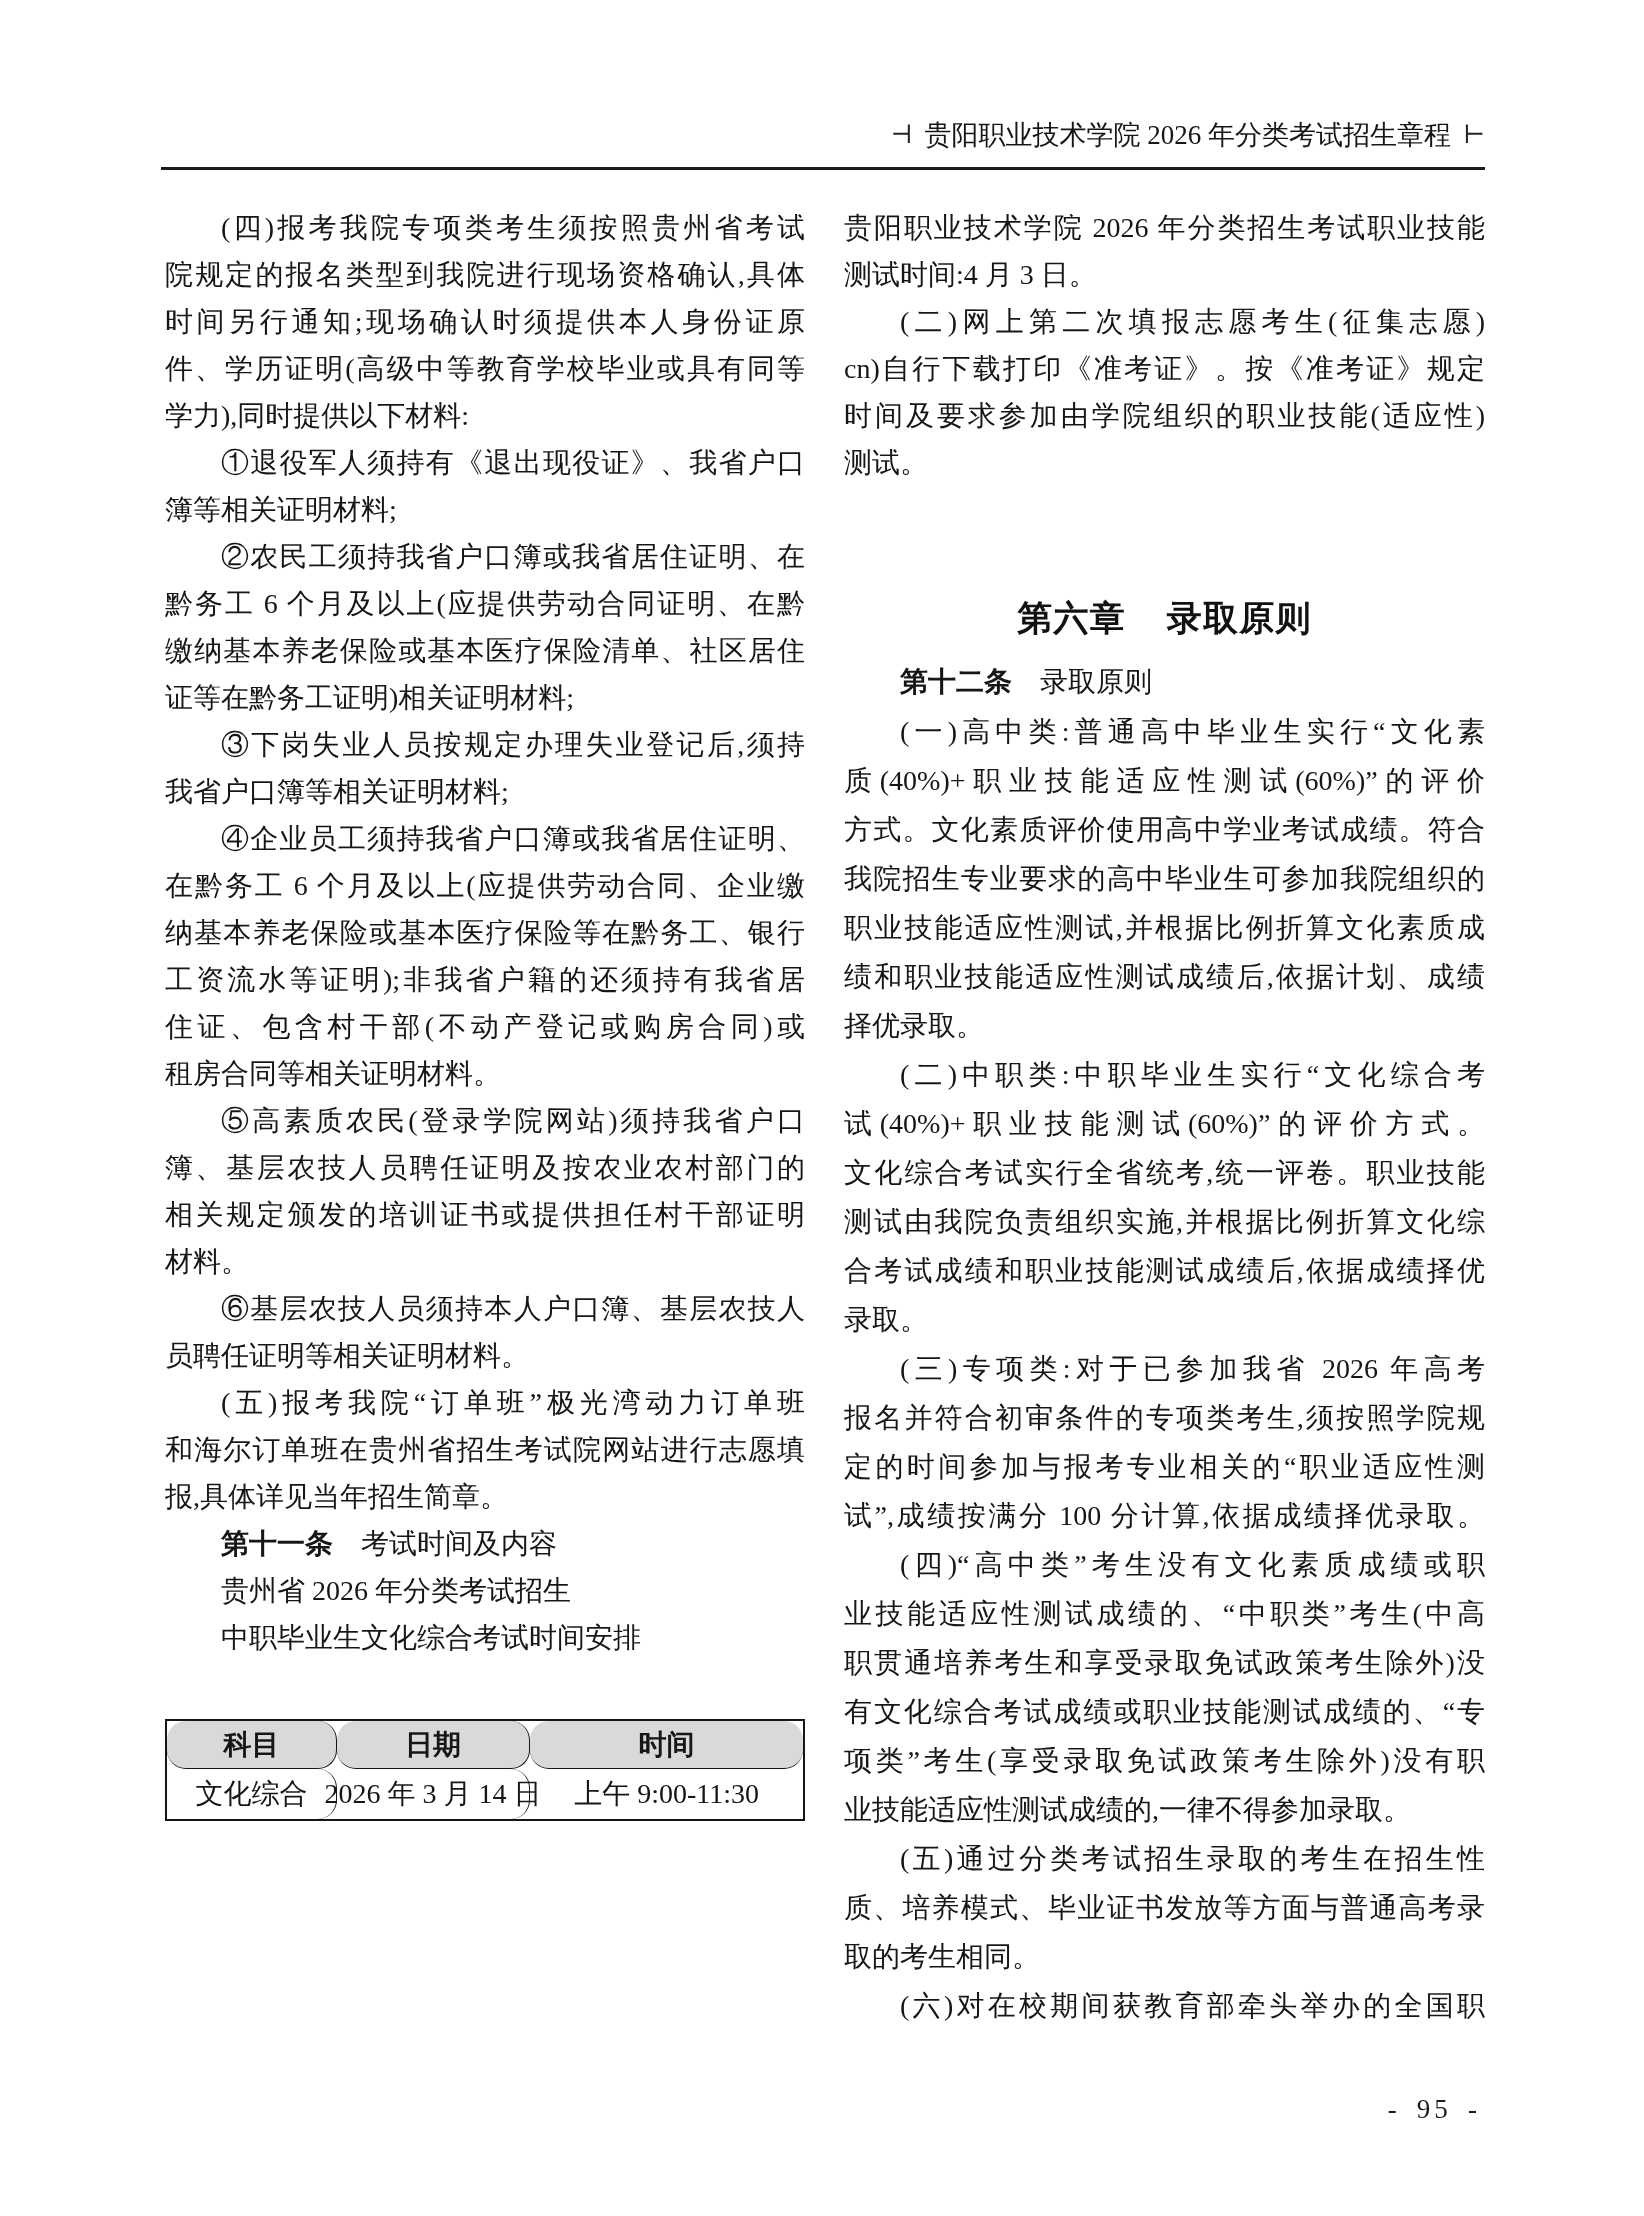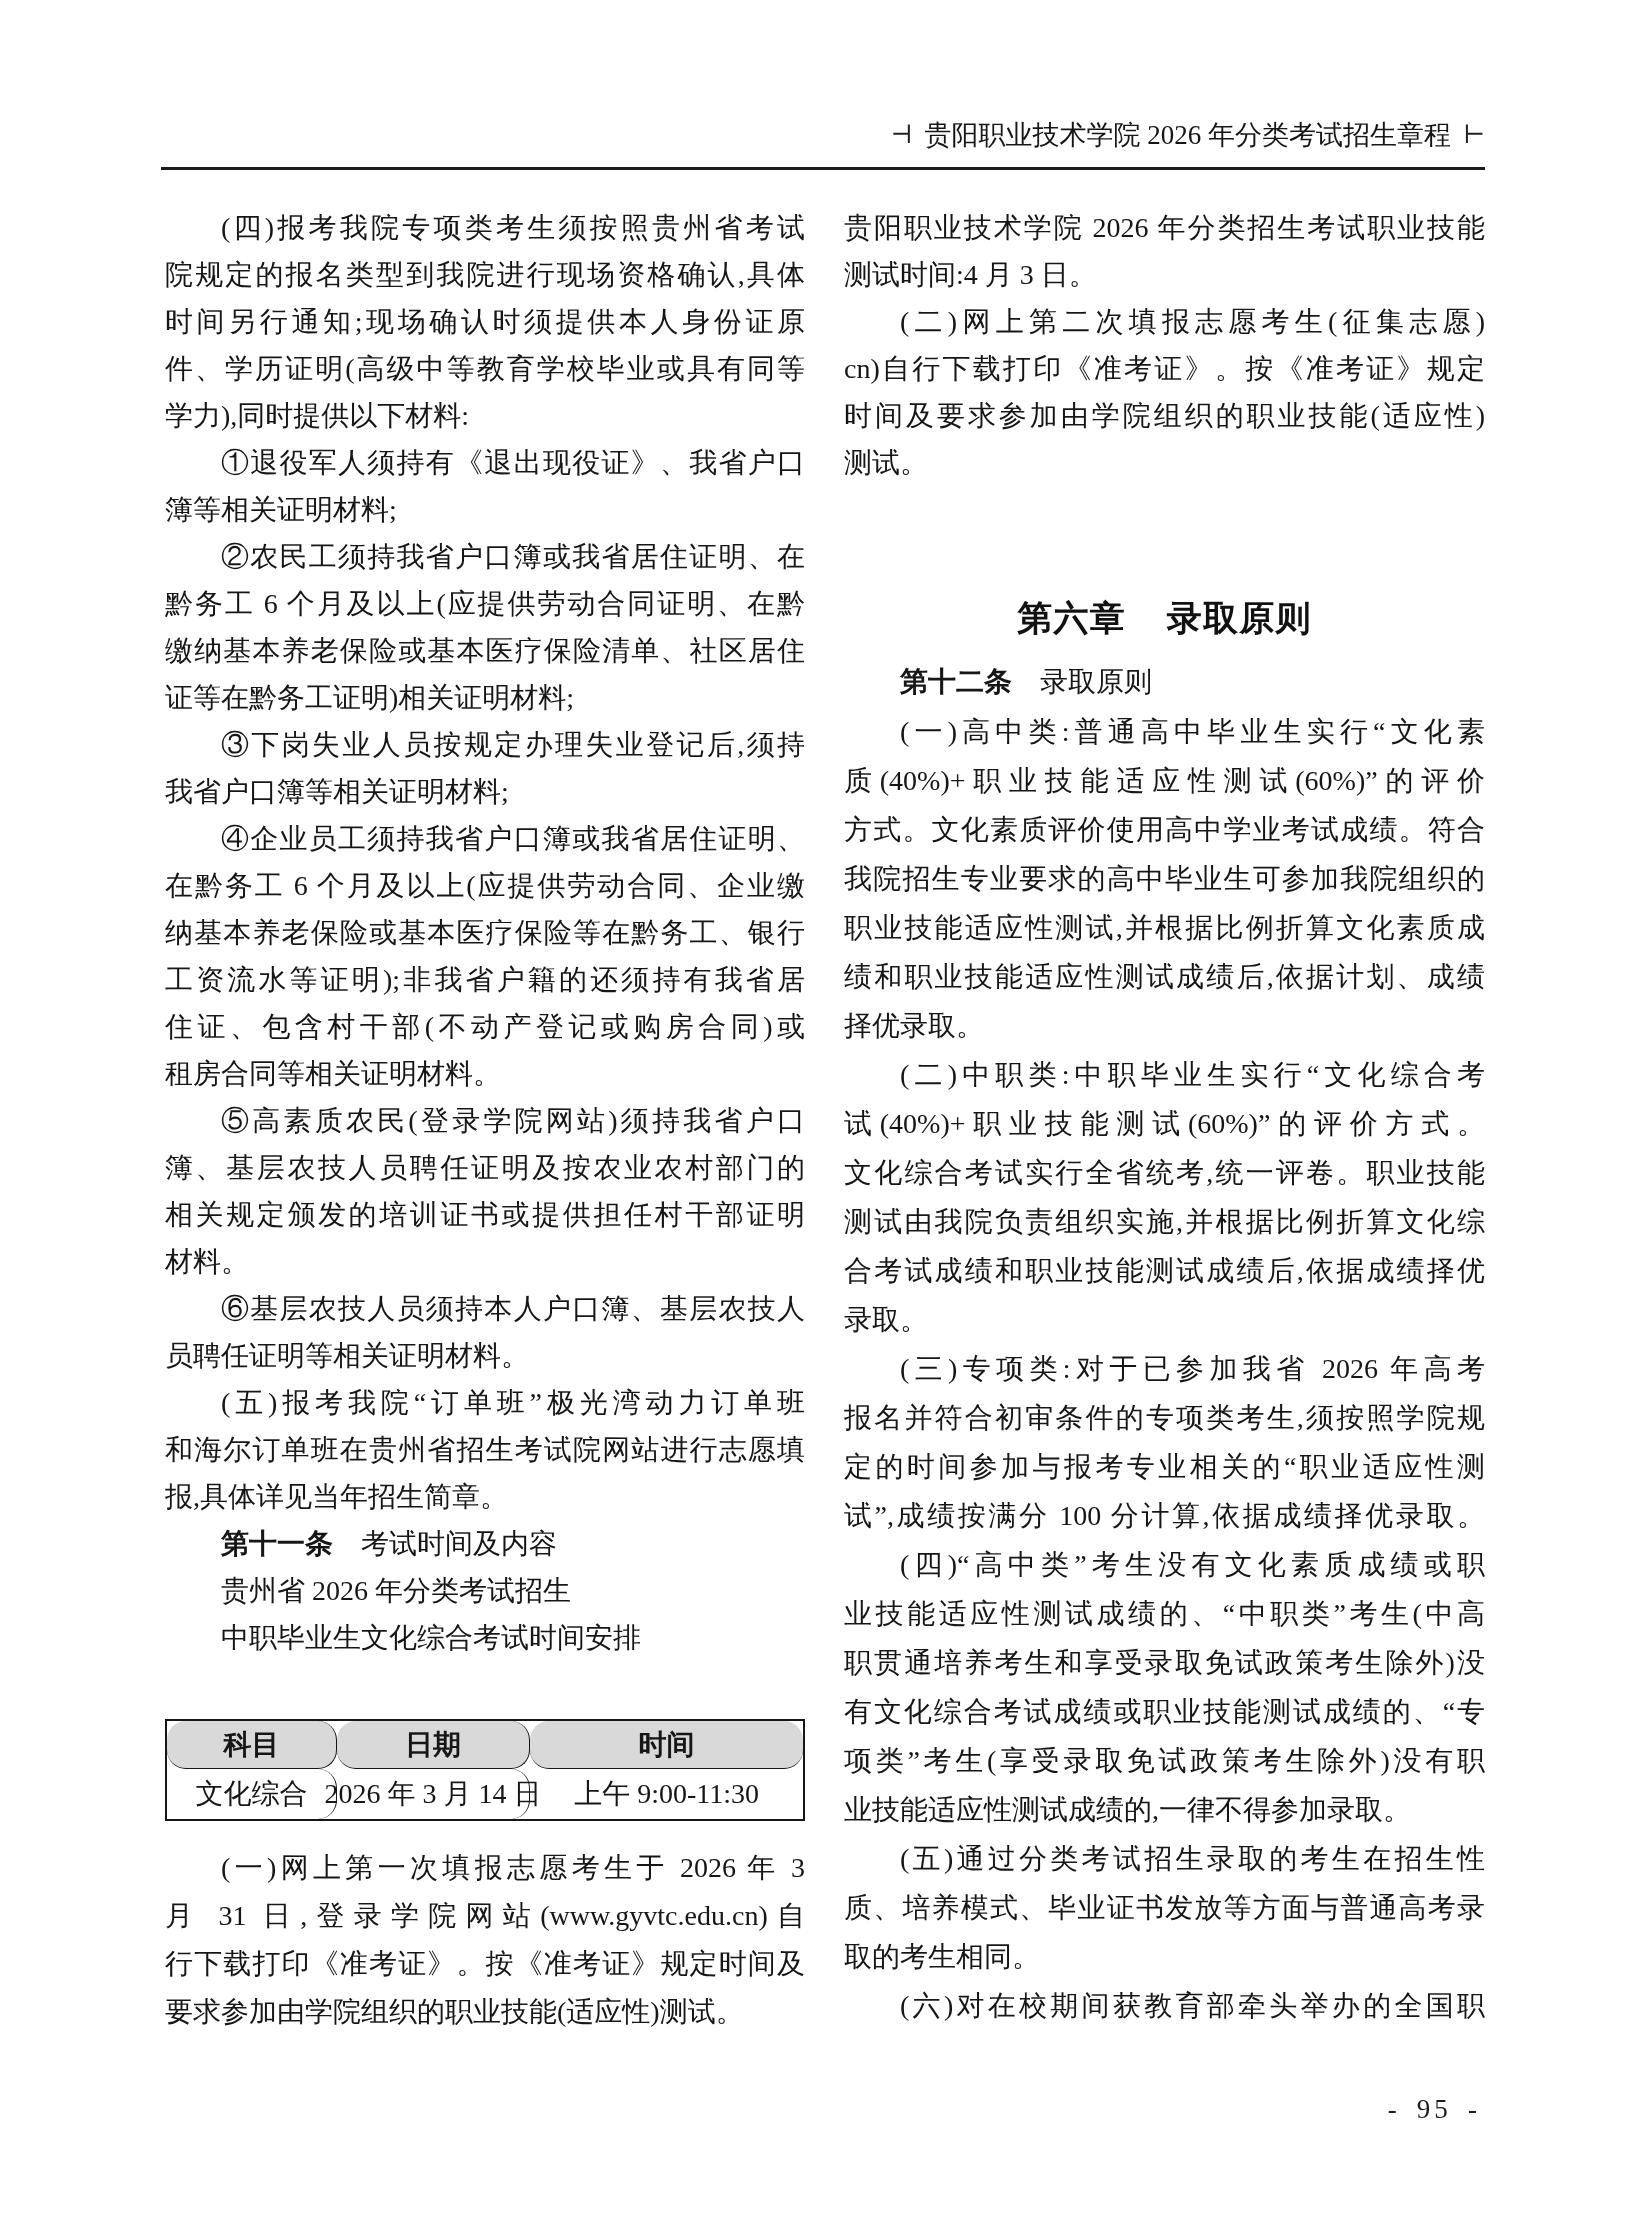--- a/index.html
+++ b/index.html
@@ -125,26 +125,20 @@
 
   <div class="exam-table">
     <div class="cell hd c1">科目</div>
     <div class="cell hd c2">日期</div>
     <div class="cell hd c3">时间</div>
     <div class="cell c1">文化综合</div>
     <div class="cell c2">2026 年 3 月 14 日</div>
     <div class="cell c3">上午 9:00-11:30</div>
   </div>
 
-  <div class="lines col-left-bottom">
-      <div class="line ind">(一)网上第一次填报志愿考生于 2026 年 3</div>
-      <div class="line">月 31 日,登录学院网站(www.gyvtc.edu.cn)自</div>
-      <div class="line">行下载打印《准考证》。按《准考证》规定时间及</div>
-      <div class="line end">要求参加由学院组织的职业技能(适应性)测试。</div>
-    </div>
 
   <div class="lines col-right-top">
       <div class="line">贵阳职业技术学院 2026 年分类招生考试职业技能</div>
       <div class="line end">测试时间:4 月 3 日。</div>
       <div class="line ind">(二)网上第二次填报志愿考生(征集志愿)</div>
       <div class="line">cn)自行下载打印《准考证》。按《准考证》规定</div>
       <div class="line">时间及要求参加由学院组织的职业技能(适应性)</div>
       <div class="line end">测试。</div>
     </div>
 

